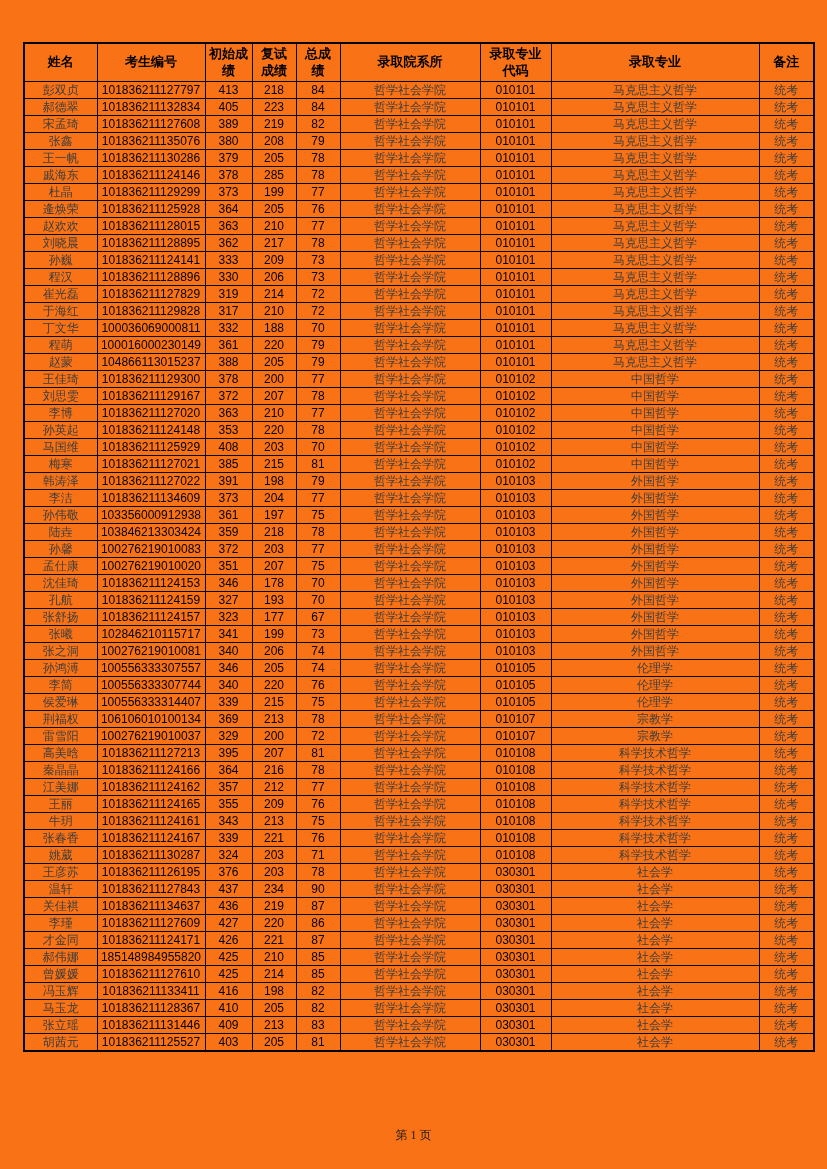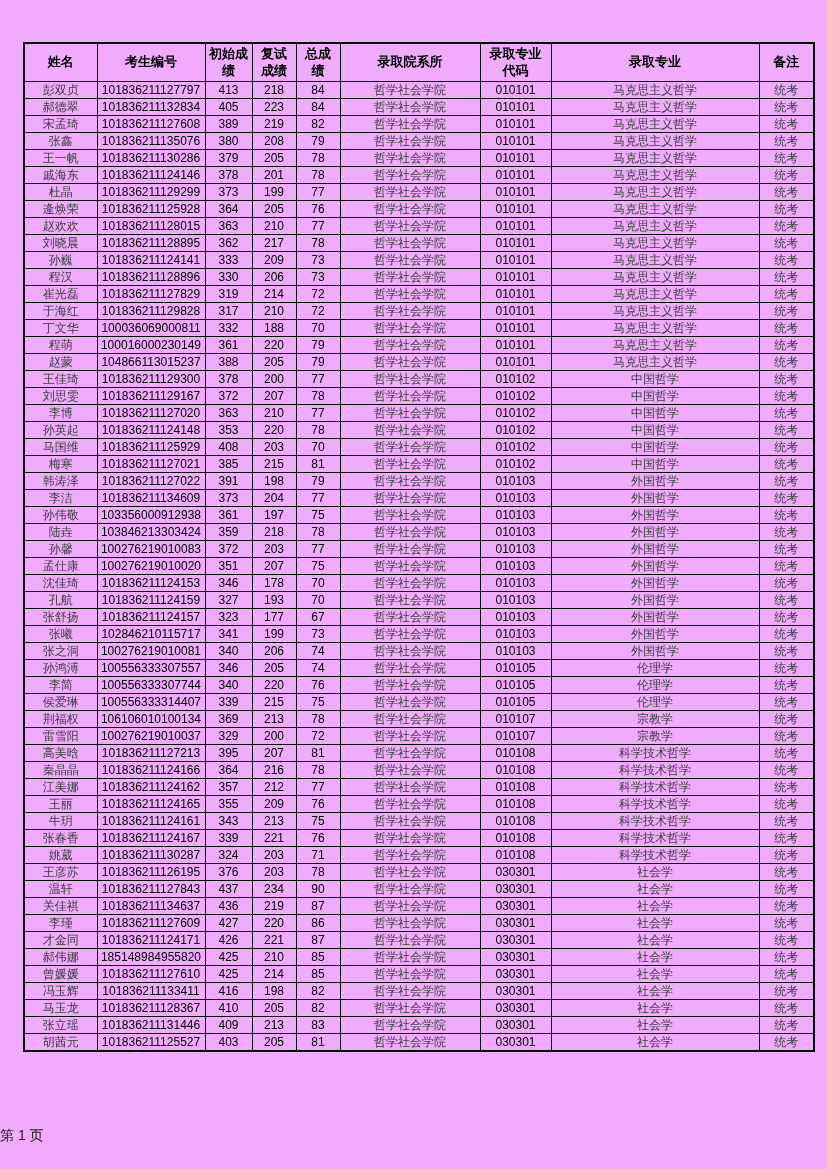--- a/index.html
+++ b/index.html
@@ -4,21 +4,21 @@
 <style>
   html, body {
     margin: 0;
     padding: 0;
     background: #ffffff;
   }
   .page {
     position: relative;
     width: 827px;
     height: 1169px;
-    background: #f0abfc;
+    background: #f97316;
     overflow: hidden;
   }
   table.roster {
     position: absolute;
     left: 23px;
     top: 42px;
     width: 790px;
     border-collapse: collapse;
     table-layout: fixed;
     border: 2px solid #000;
@@ -53,23 +53,23 @@
   td.cn {
     font-family: "DejaVu Serif", serif;
     font-size: 12px;
     color: #3d3d3d;
   }
   .footer {
     position: absolute;
     left: 0;
     right: 0;
     top: 1127px;
-    text-align: left;
-    font-family: Liberation Sans, sans-serif;
-    font-size: 14px;
+    text-align: center;
+    font-family: Liberation Serif, serif;
+    font-size: 12px;
     color: #1a1a1a;
   }
 </style>
 </head>
 <body>
 
 <div class="page">
   <table class="roster">
     <colgroup>
       <col style="width:73px">
@@ -148,21 +148,21 @@
           <td class="num">78</td>
           <td class="cn">哲学社会学院</td>
           <td class="num">010101</td>
           <td class="cn">马克思主义哲学</td>
           <td class="cn">统考</td>
         </tr>
         <tr>
           <td class="cn">戚海东</td>
           <td class="num">101836211124146</td>
           <td class="num">378</td>
-          <td class="num">201</td>
+          <td class="num">285</td>
           <td class="num">78</td>
           <td class="cn">哲学社会学院</td>
           <td class="num">010101</td>
           <td class="cn">马克思主义哲学</td>
           <td class="cn">统考</td>
         </tr>
         <tr>
           <td class="cn">杜晶</td>
           <td class="num">101836211129299</td>
           <td class="num">373</td>

